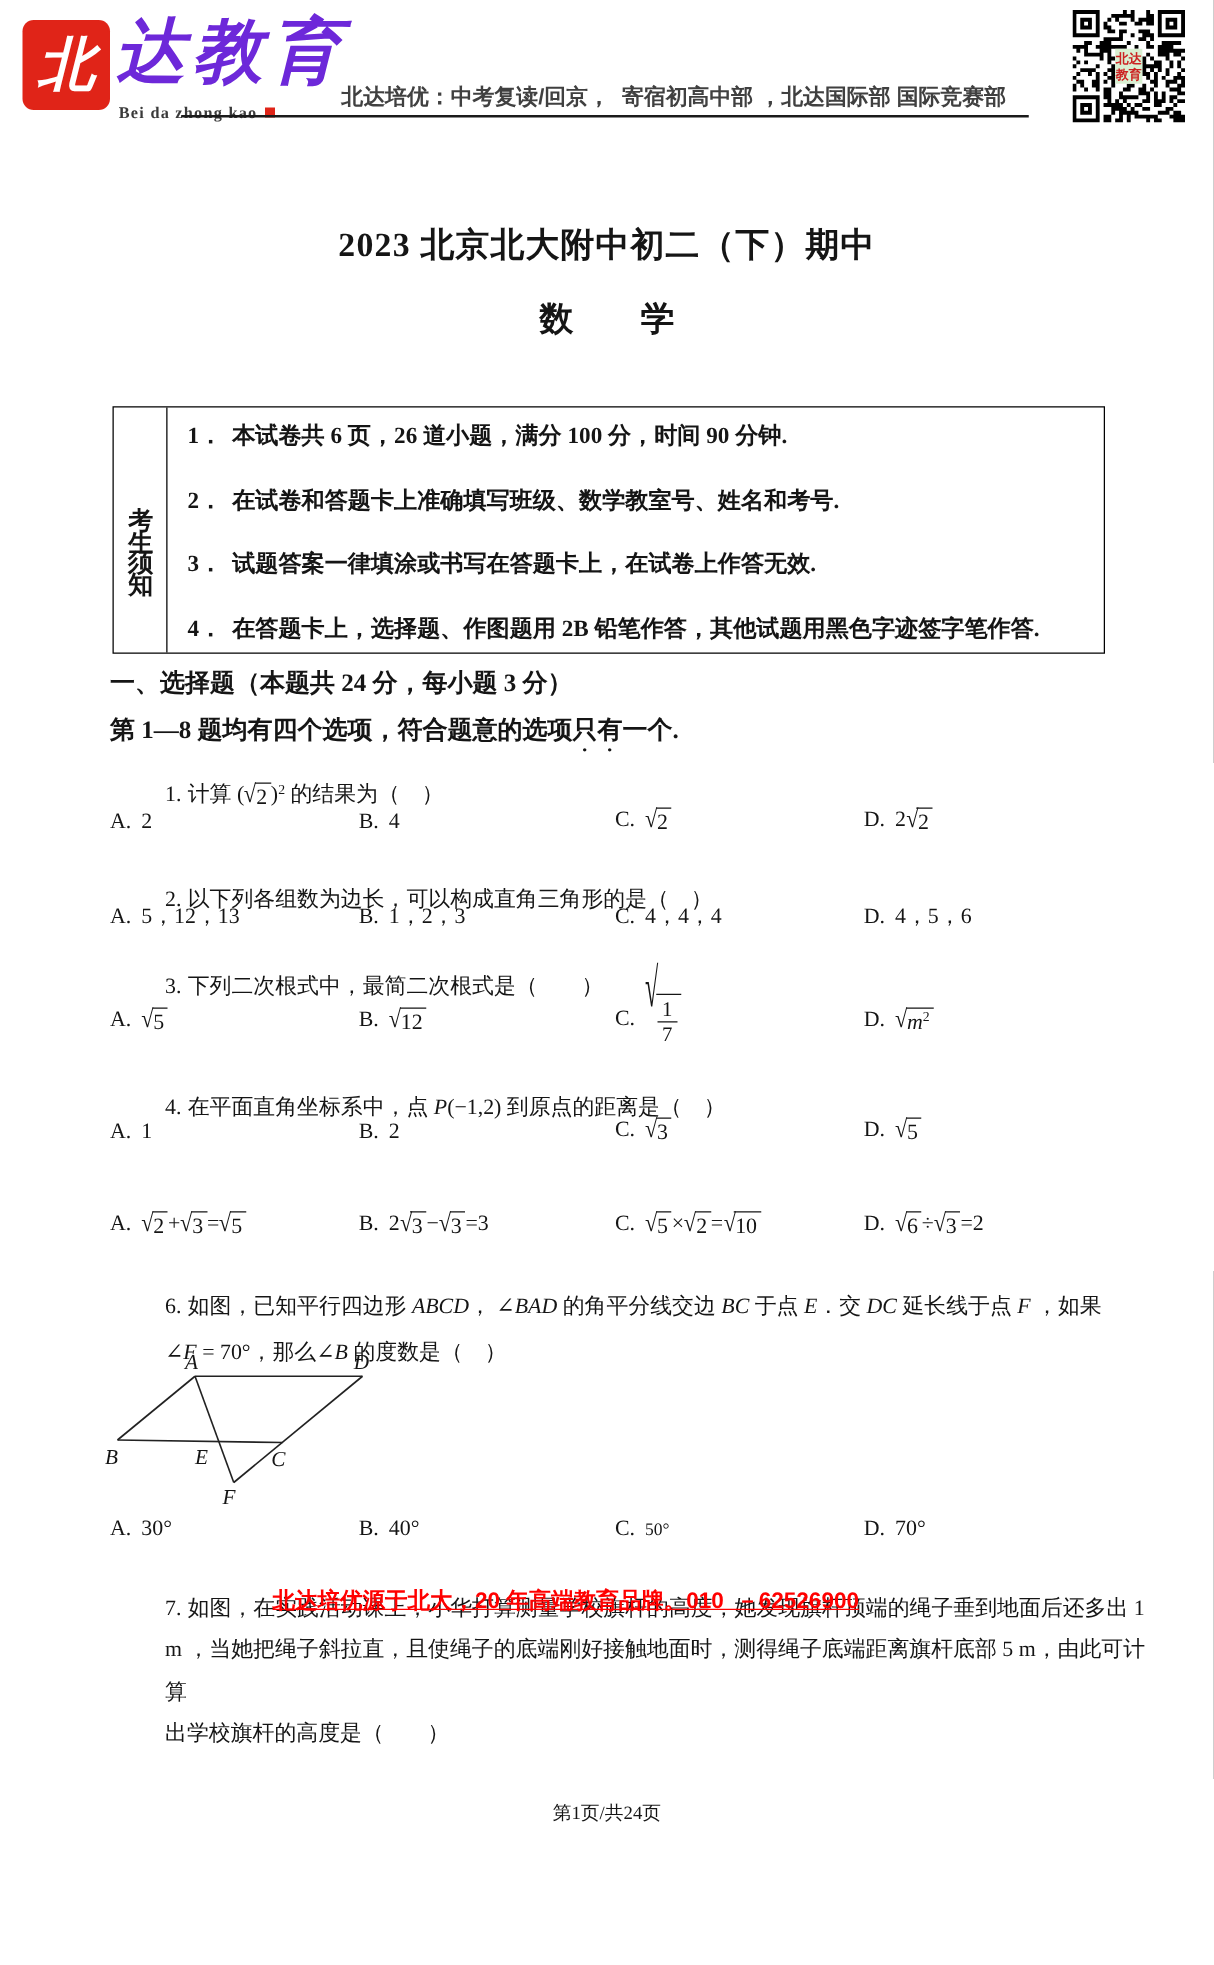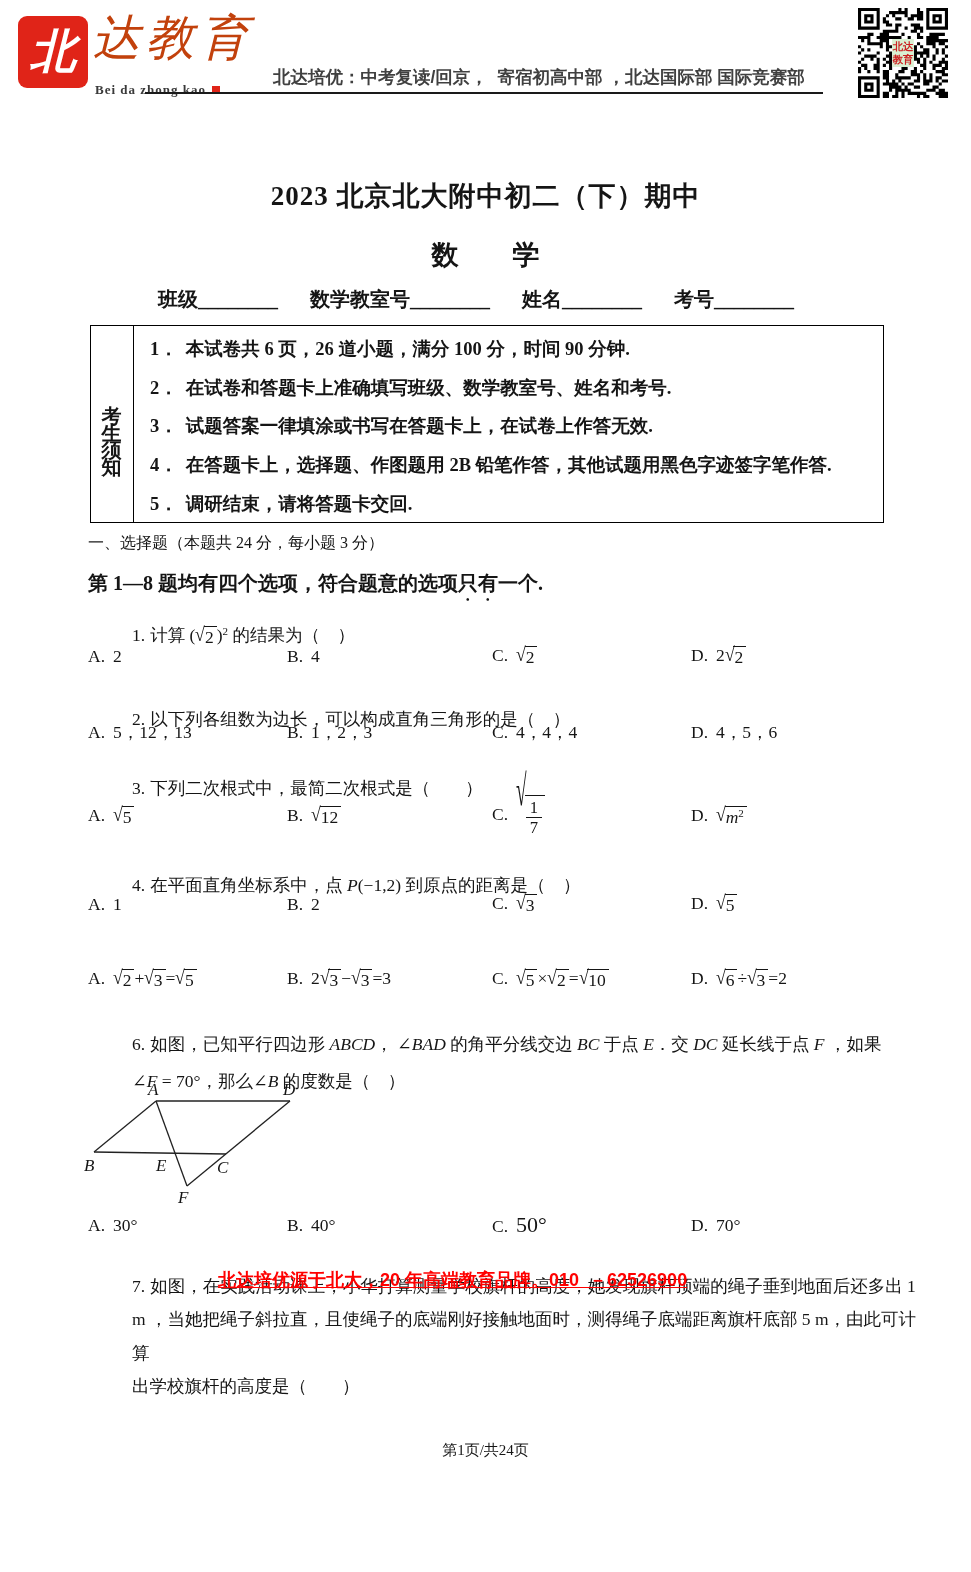--- a/index.html
+++ b/index.html
@@ -5,21 +5,21 @@
 <style>
   html,body{margin:0;padding:0;background:#888;}
   .page{position:relative;width:971px;height:1572px;background:#fff;margin:0 auto;
         font-family:"Liberation Serif","DejaVu Serif",serif;color:#151515;overflow:hidden;}
   .abs{position:absolute;}
 
   
   .seal{left:20px;top:18px;width:66px;height:68px;background:#e02418;border-radius:7px;
         display:flex;align-items:center;justify-content:center;box-shadow:0 0 0 2px #e02418;}
   .seal span{color:#fff;font-size:46px;font-weight:bold;font-style:italic;line-height:1;}
-  .brand{left:92px;top:14px;font-size:48px;font-weight:normal;font-style:italic;color:#c2410c;
+  .brand{left:92px;top:14px;font-size:56px;font-weight:bold;font-style:italic;color:#6d28d9;
          letter-spacing:6px;line-height:1;}
   .tagline{left:95px;top:82px;font-size:13px;color:#3a3a3a;letter-spacing:1px;font-weight:bold;}
   .tagline .sq{display:inline-block;width:8px;height:8px;background:#e02418;margin-left:6px;}
   .slogan{left:273px;top:65px;font-size:17.5px;font-weight:bold;color:#404040;
           font-family:"Liberation Sans","DejaVu Sans",sans-serif;white-space:pre;}
   .hrule{left:145px;top:92px;width:678px;height:2px;background:#1a1a1a;}
   .qr{left:858px;top:8px;}
 
   
   .title1{left:0;right:0;top:178px;text-align:center;font-size:27px;font-weight:bold;letter-spacing:1px;}
@@ -30,32 +30,32 @@
   
   .notice{left:90px;top:325px;width:792px;height:196px;border:1.8px solid #000;display:flex;}
   .notice-side{width:42px;border-right:1.8px solid #000;display:flex;align-items:center;justify-content:center;}
   .notice-side div{writing-mode:vertical-lr;text-orientation:upright;font-size:20px;font-weight:bold;
                    letter-spacing:17px;line-height:1;}
   .notice-body{flex:1;padding:12px 8px 6px 16px;display:flex;flex-direction:column;justify-content:space-between;}
   .notice-item{font-size:18.5px;font-weight:bold;line-height:1.25;white-space:nowrap;}
   .notice-item .n{margin-right:8px;}
 
   
-  .sec-head{left:88px;top:533px;font-size:16px;font-weight:normal;}
+  .sec-head{left:88px;top:533px;font-size:20px;font-weight:bold;}
   .sec-note{left:88px;top:570px;font-size:20px;font-weight:bold;}
   .emph{-webkit-text-emphasis:dot;-webkit-text-emphasis-position:under right;
         text-emphasis:dot;text-emphasis-position:under right;}
 
   
   .stem{left:88px;right:50px;font-size:17.5px;line-height:34px;margin-left:44px;}
   .stem .qnum{margin-right:5px;}
   .opts{left:88px;right:40px;display:grid;grid-template-columns:199px 205px 199px auto;
         font-size:17.5px;align-items:center;}
   .opt .ok{margin-right:8px;}
-  .opt-lg{font-size:22px;}
+  .opt-lg{font-size:14px;}
   sup{font-size:11px;vertical-align:6px;line-height:0;}
 
   
   .sqrt{white-space:nowrap;display:inline-flex;align-items:flex-start;vertical-align:middle;}
   .rs{display:inline-block;transform:scale(1.02,1.14);transform-origin:bottom left;line-height:1.15;}
   .rad{display:inline-block;border-top:1.4px solid currentColor;padding:0 3px 0 1px;margin-left:-1px;line-height:1.15;}
   .sqrt:has(.frac) .rs{transform:scale(1.1,2.5);transform-origin:bottom left;}
   .sqrt:has(.frac) .rad{padding-top:2px;}
   .frac{display:inline-flex;flex-direction:column;text-align:center;line-height:1.15;font-size:0.95em;vertical-align:middle;}
   .fn{border-bottom:1.3px solid currentColor;padding:0 4px;}
@@ -97,37 +97,30 @@
         <path fill-rule="evenodd" d="M0 66h21v21h-21z M3 69h15v15h-15z M6 72h9v9h-9z M9 75h3v3h-3z"></path>
       </g>
     <rect x="33" y="30" width="21" height="27" fill="#d9f0d2"></rect>
     <text x="43.5" y="41" text-anchor="middle" font-size="10" font-weight="bold" fill="#cc2222">北达</text>
     <text x="43.5" y="53" text-anchor="middle" font-size="10" font-weight="bold" fill="#cc2222">教育</text>
   </svg>
 
   <div class="abs title1">2023 北京北大附中初二（下）期中</div>
   <div class="abs title2">数　　学</div>
 
-  <div class="abs formline">
-    <span><span>班级</span><span class="blank">________</span></span>
-    <span><span>数学教室号</span><span class="blank">________</span></span>
-    <span><span>姓名</span><span class="blank">________</span></span>
-    <span><span>考号</span><span class="blank">________</span></span>
-  </div>
 
   <div class="abs notice">
     <div class="notice-side">
       <div>考生须知</div>
     </div>
     <div class="notice-body">
       <div class="notice-item"><span class="n">1．</span><span>本试卷共 6 页，26 道小题，满分 100 分，时间 90 分钟.</span></div>
       <div class="notice-item"><span class="n">2．</span><span>在试卷和答题卡上准确填写班级、数学教室号、姓名和考号.</span></div>
       <div class="notice-item"><span class="n">3．</span><span>试题答案一律填涂或书写在答题卡上，在试卷上作答无效.</span></div>
       <div class="notice-item"><span class="n">4．</span><span>在答题卡上，选择题、作图题用 2B 铅笔作答，其他试题用黑色字迹签字笔作答.</span></div>
-      <div class="notice-item"><span class="n">5．</span><span>调研结束，请将答题卡交回.</span></div>
     </div>
   </div>
 
   <div class="abs sec-head">一、选择题（本题共 24 分，每小题 3 分）</div>
   <div class="abs sec-note">
     <span>第 1—8 题均有四个选项，符合题意的选项</span><span class="emph">只有</span><span>一个.</span>
   </div>
 
   <p class="abs stem" style="top:600px"><span class="qnum">1.</span><span>计算 (<span class="sqrt">
           <span class="rs">√</span>

